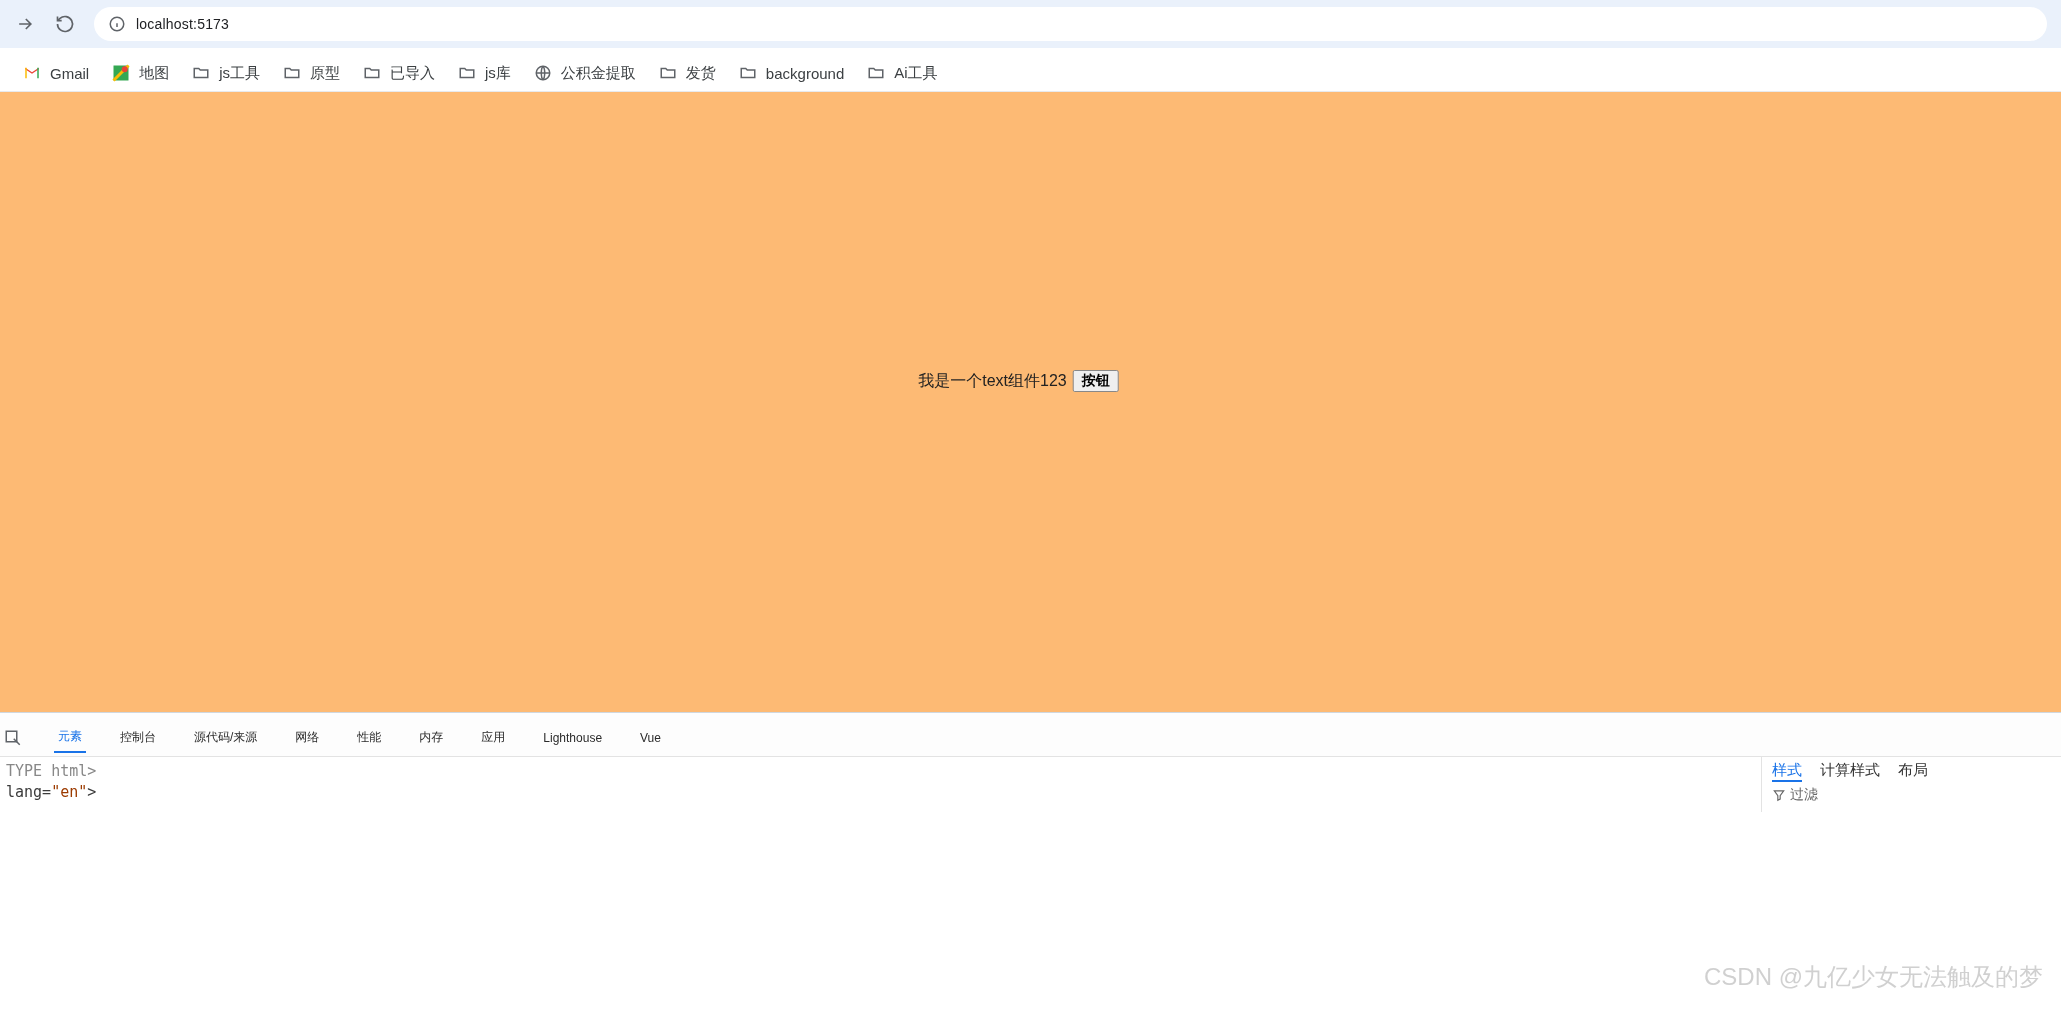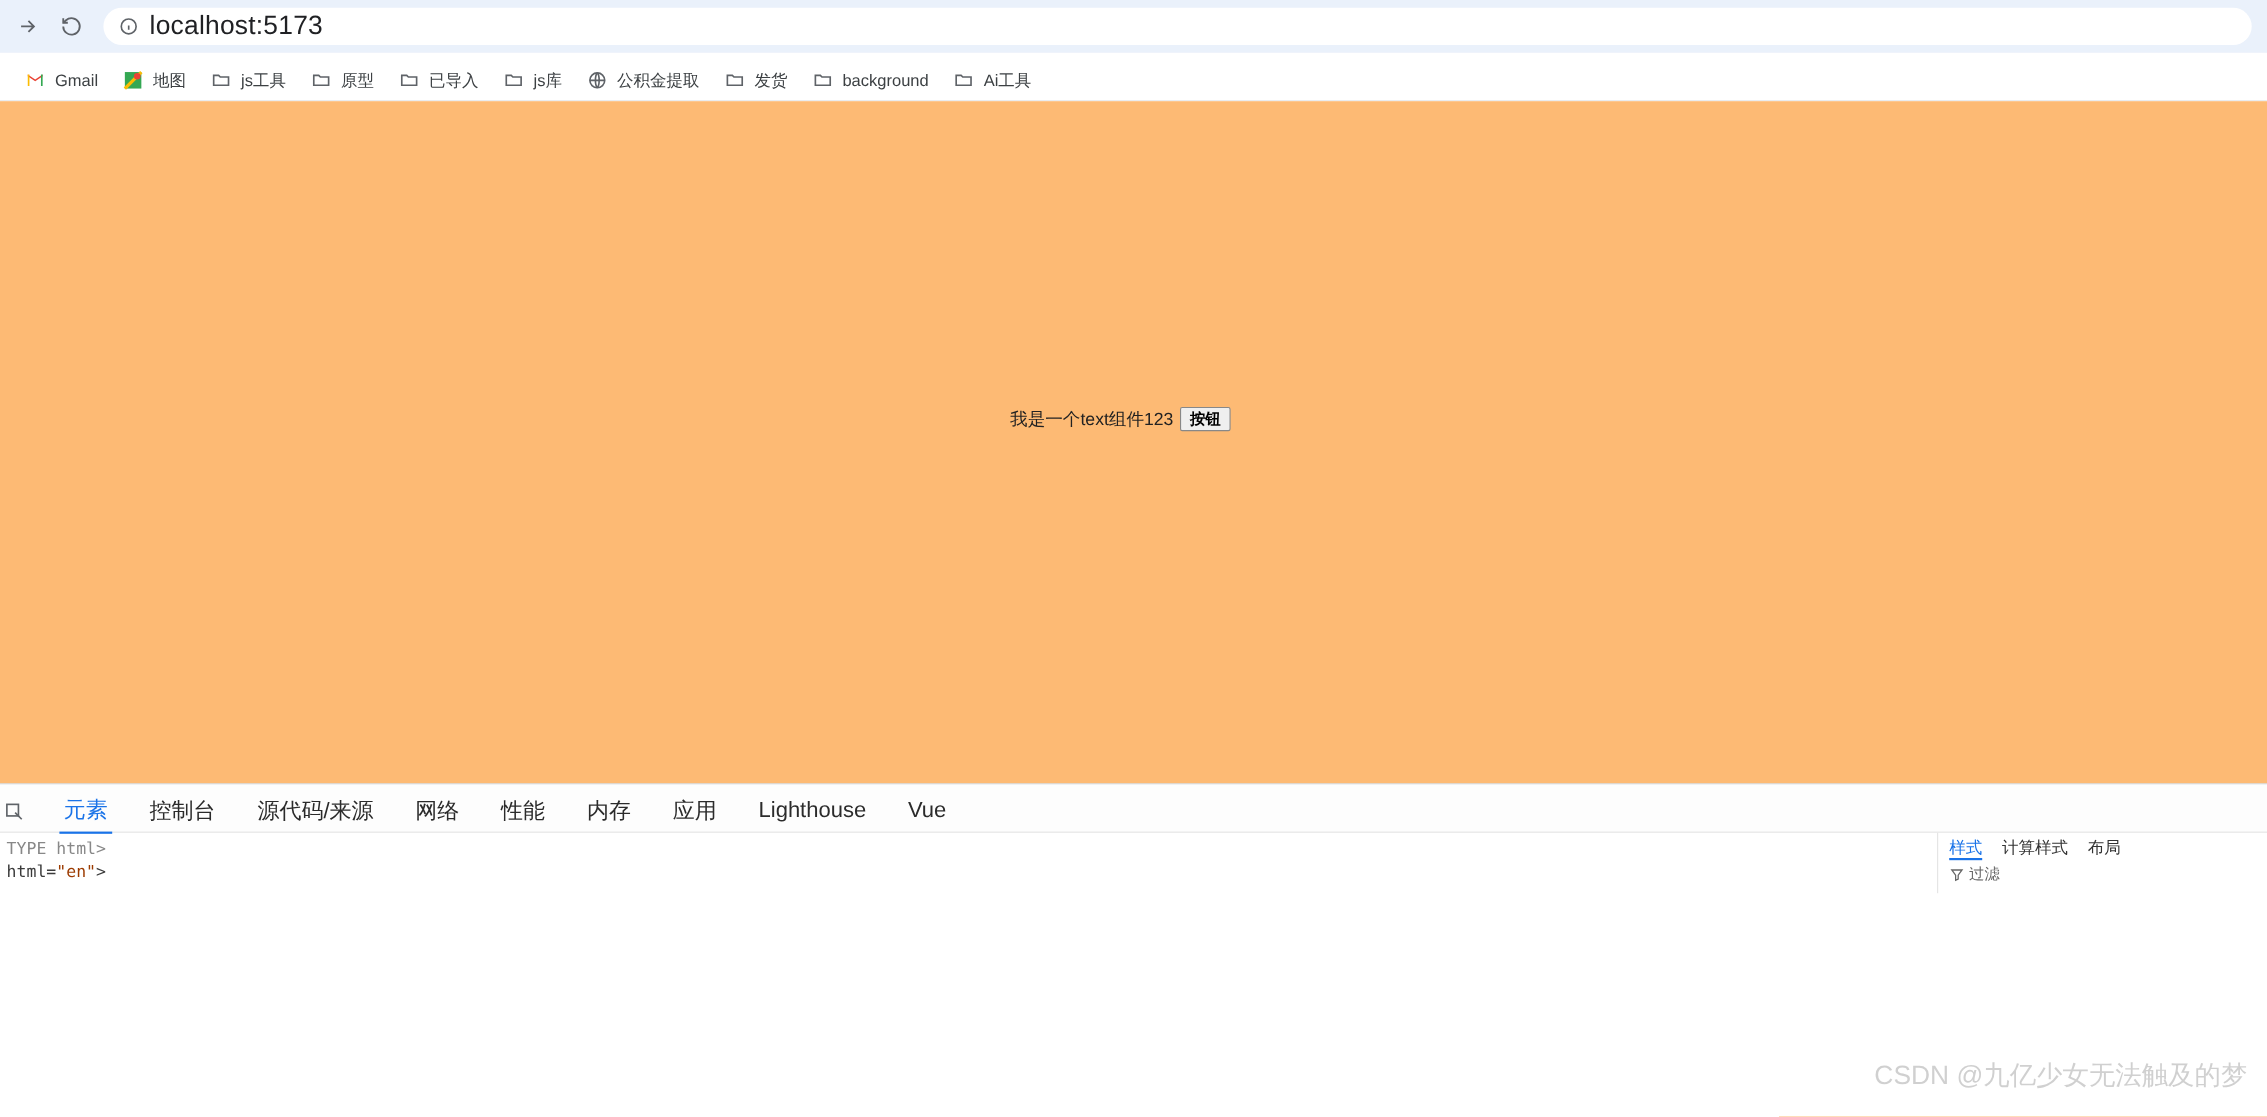--- a/index.html
+++ b/index.html
@@ -28,21 +28,21 @@
   .addr-box {
     flex: 1;
     display: flex;
     align-items: center;
     gap: 10px;
     background: #fff;
     border-radius: 18px;
     height: 34px;
     padding: 0 14px;
     color: #202124;
-    font-size: 24px;
+    font-size: 14px;
   }
   .addr-box .info-icon { color: #5f6368; display:inline-flex; }
   .addr-text { font-family: Arial, sans-serif; letter-spacing: .2px; }
   
   .bookmarks-bar {
     display: flex;
     align-items: flex-end;
     gap: 22px;
     padding: 8px 22px;
     background: #fff;
@@ -83,21 +83,21 @@
   
   .devtools-tabs {
     display: flex;
     align-items: center;
     gap: 30px;
     padding: 6px 10px 0 4px;
     height: 44px;
     border-top: 1px solid #d0d7de;
     background: #fdfdfd;
     color: #2b2b2b;
-    font-size: 20px;
+    font-size: 12px;
   }
   .devtools-tabs .inspect-icon { color:#5f6368; display:inline-flex; width:20px; }
   .dt-tab { padding: 6px 4px; cursor: pointer; }
   .dt-tab.active { color: #1a73e8; border-bottom: 2px solid #1a73e8; }
   
   .devtools-body {
     display: flex;
     height: 56px;
     border-top: 1px solid #e3e3e3;
     background: #fff;
@@ -268,21 +268,21 @@
   <span class="dt-tab">内存</span>
   <span class="dt-tab">应用</span>
   <span class="dt-tab">Lighthouse</span>
   <span class="dt-tab">Vue</span>
 </div>
 
 <div class="devtools-body">
   <div class="src-pane">
     <div class="src-line1">TYPE html&gt;</div>
     <div class="src-line2">
-      <span> html=</span><span class="attr">"en"</span><span>&gt;</span>
+      <span> lang=</span><span class="attr">"en"</span><span>&gt;</span>
     </div>
   </div>
   <div class="styles-pane">
     <div class="styles-tabs">
       <span class="styles-tab active">样式</span>
       <span class="styles-tab">计算样式</span>
       <span class="styles-tab">布局</span>
     </div>
     <div class="filter-row">
       <svg viewBox="0 0 24 24" fill="none" stroke="currentColor" stroke-width="2">

